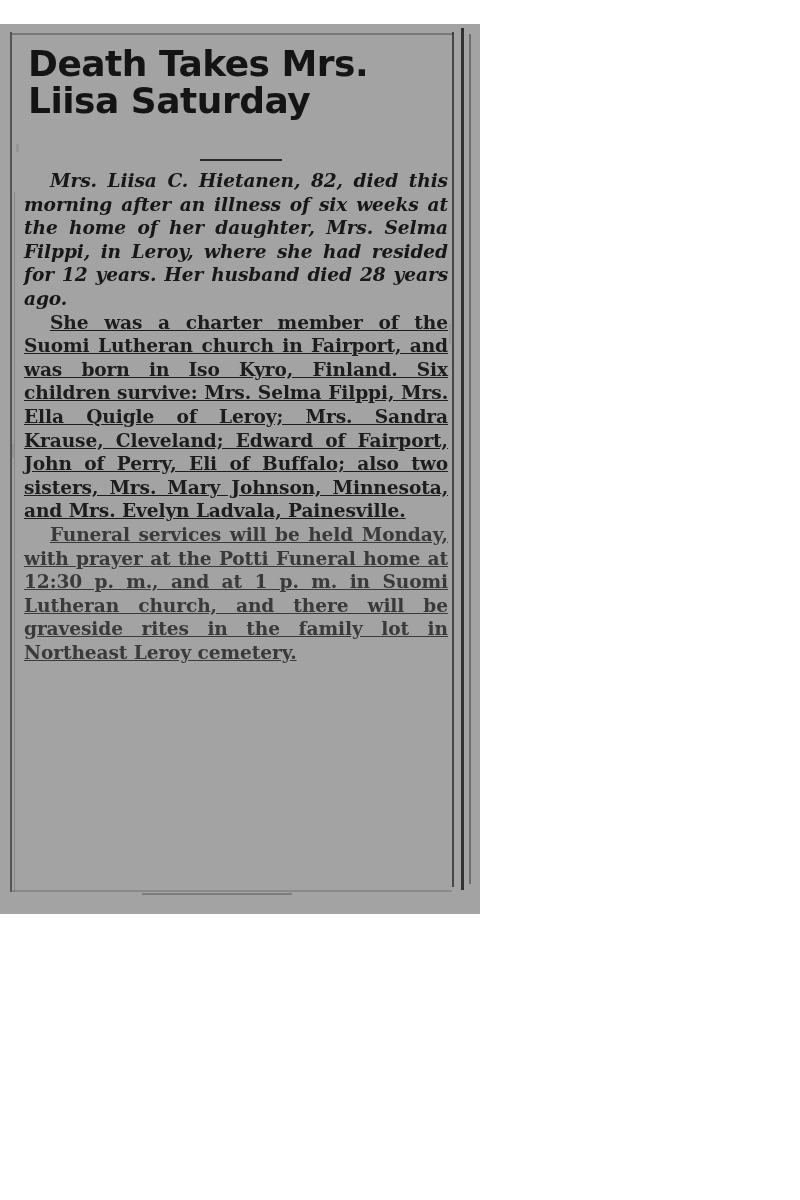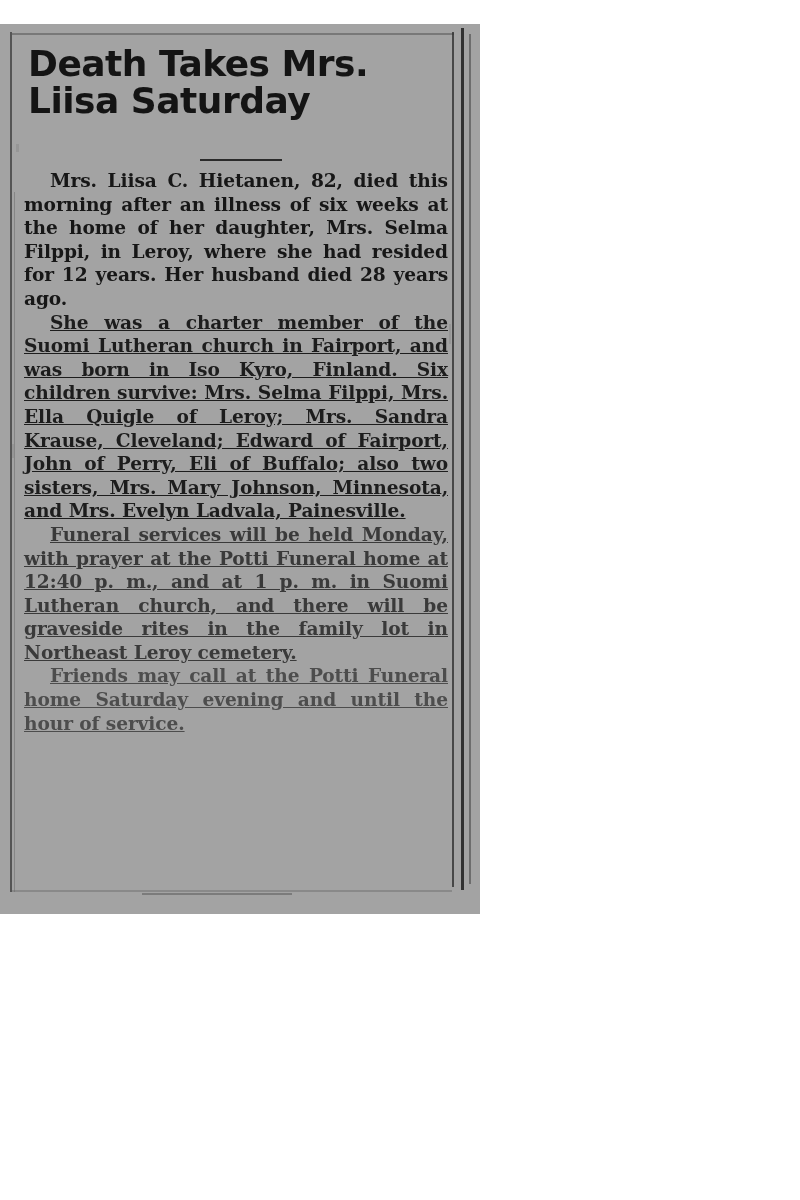--- a/index.html
+++ b/index.html
@@ -150,21 +150,21 @@
   .para {
     margin: 0 0 0 0;
     text-indent: 26px;
     text-align: justify;
   }
   .para + .para {
     margin-top: 0;
     text-decoration: underline;
   }
   
-  .p1 { color: #171717; }
+  .p1 { color: #171717; font-style: italic; }
   .p2 { color: #1d1d1d; }
   .p3 { color: #3a3a3a; }
   .p4 { color: #4d4d4d; }
 </style>
 </head>
 <body>
 
 <div class="clipping">
 
   <div class="edge-top"></div>
@@ -182,18 +182,17 @@
   <div class="headline">
     <span class="line">Death Takes Mrs.</span>
     <span class="line">Liisa Saturday</span>
   </div>
 
   <div class="rule-short"></div>
 
   <div class="body-col">
     <p class="para p1">Mrs. Liisa C. Hietanen, 82, died this morning after an illness of six weeks at the home of her daughter, Mrs. Selma Filppi, in Leroy, where she had resided for 12 years. Her husband died 28 years ago.</p>
     <p class="para p2">She was a charter member of the Suomi Lutheran church in Fairport, and was born in Iso Kyro, Finland. Six children survive: Mrs. Selma Filppi, Mrs. Ella Quigle of Leroy; Mrs. Sandra Krause, Cleveland; Edward of Fairport, John of Perry, Eli of Buffalo; also two sisters, Mrs. Mary Johnson, Minnesota, and Mrs. Evelyn Ladvala, Painesville.</p>
-    <p class="para p3">Funeral services will be held Monday, with prayer at the Potti Funeral home at 12:40 p. m., and at 1 p. m. in Suomi Lutheran church, and there will be graveside rites in the family lot in Northeast Leroy cemetery.</p>
-    <p class="para p4">Friends may call at the Potti Funeral home Saturday evening and until the hour of service.</p>
+    <p class="para p3">Funeral services will be held Monday, with prayer at the Potti Funeral home at 12:30 p. m., and at 1 p. m. in Suomi Lutheran church, and there will be graveside rites in the family lot in Northeast Leroy cemetery.</p>
   </div>
 
   <div class="rule-bottom"></div>
 </div>
 
 </body></html>

